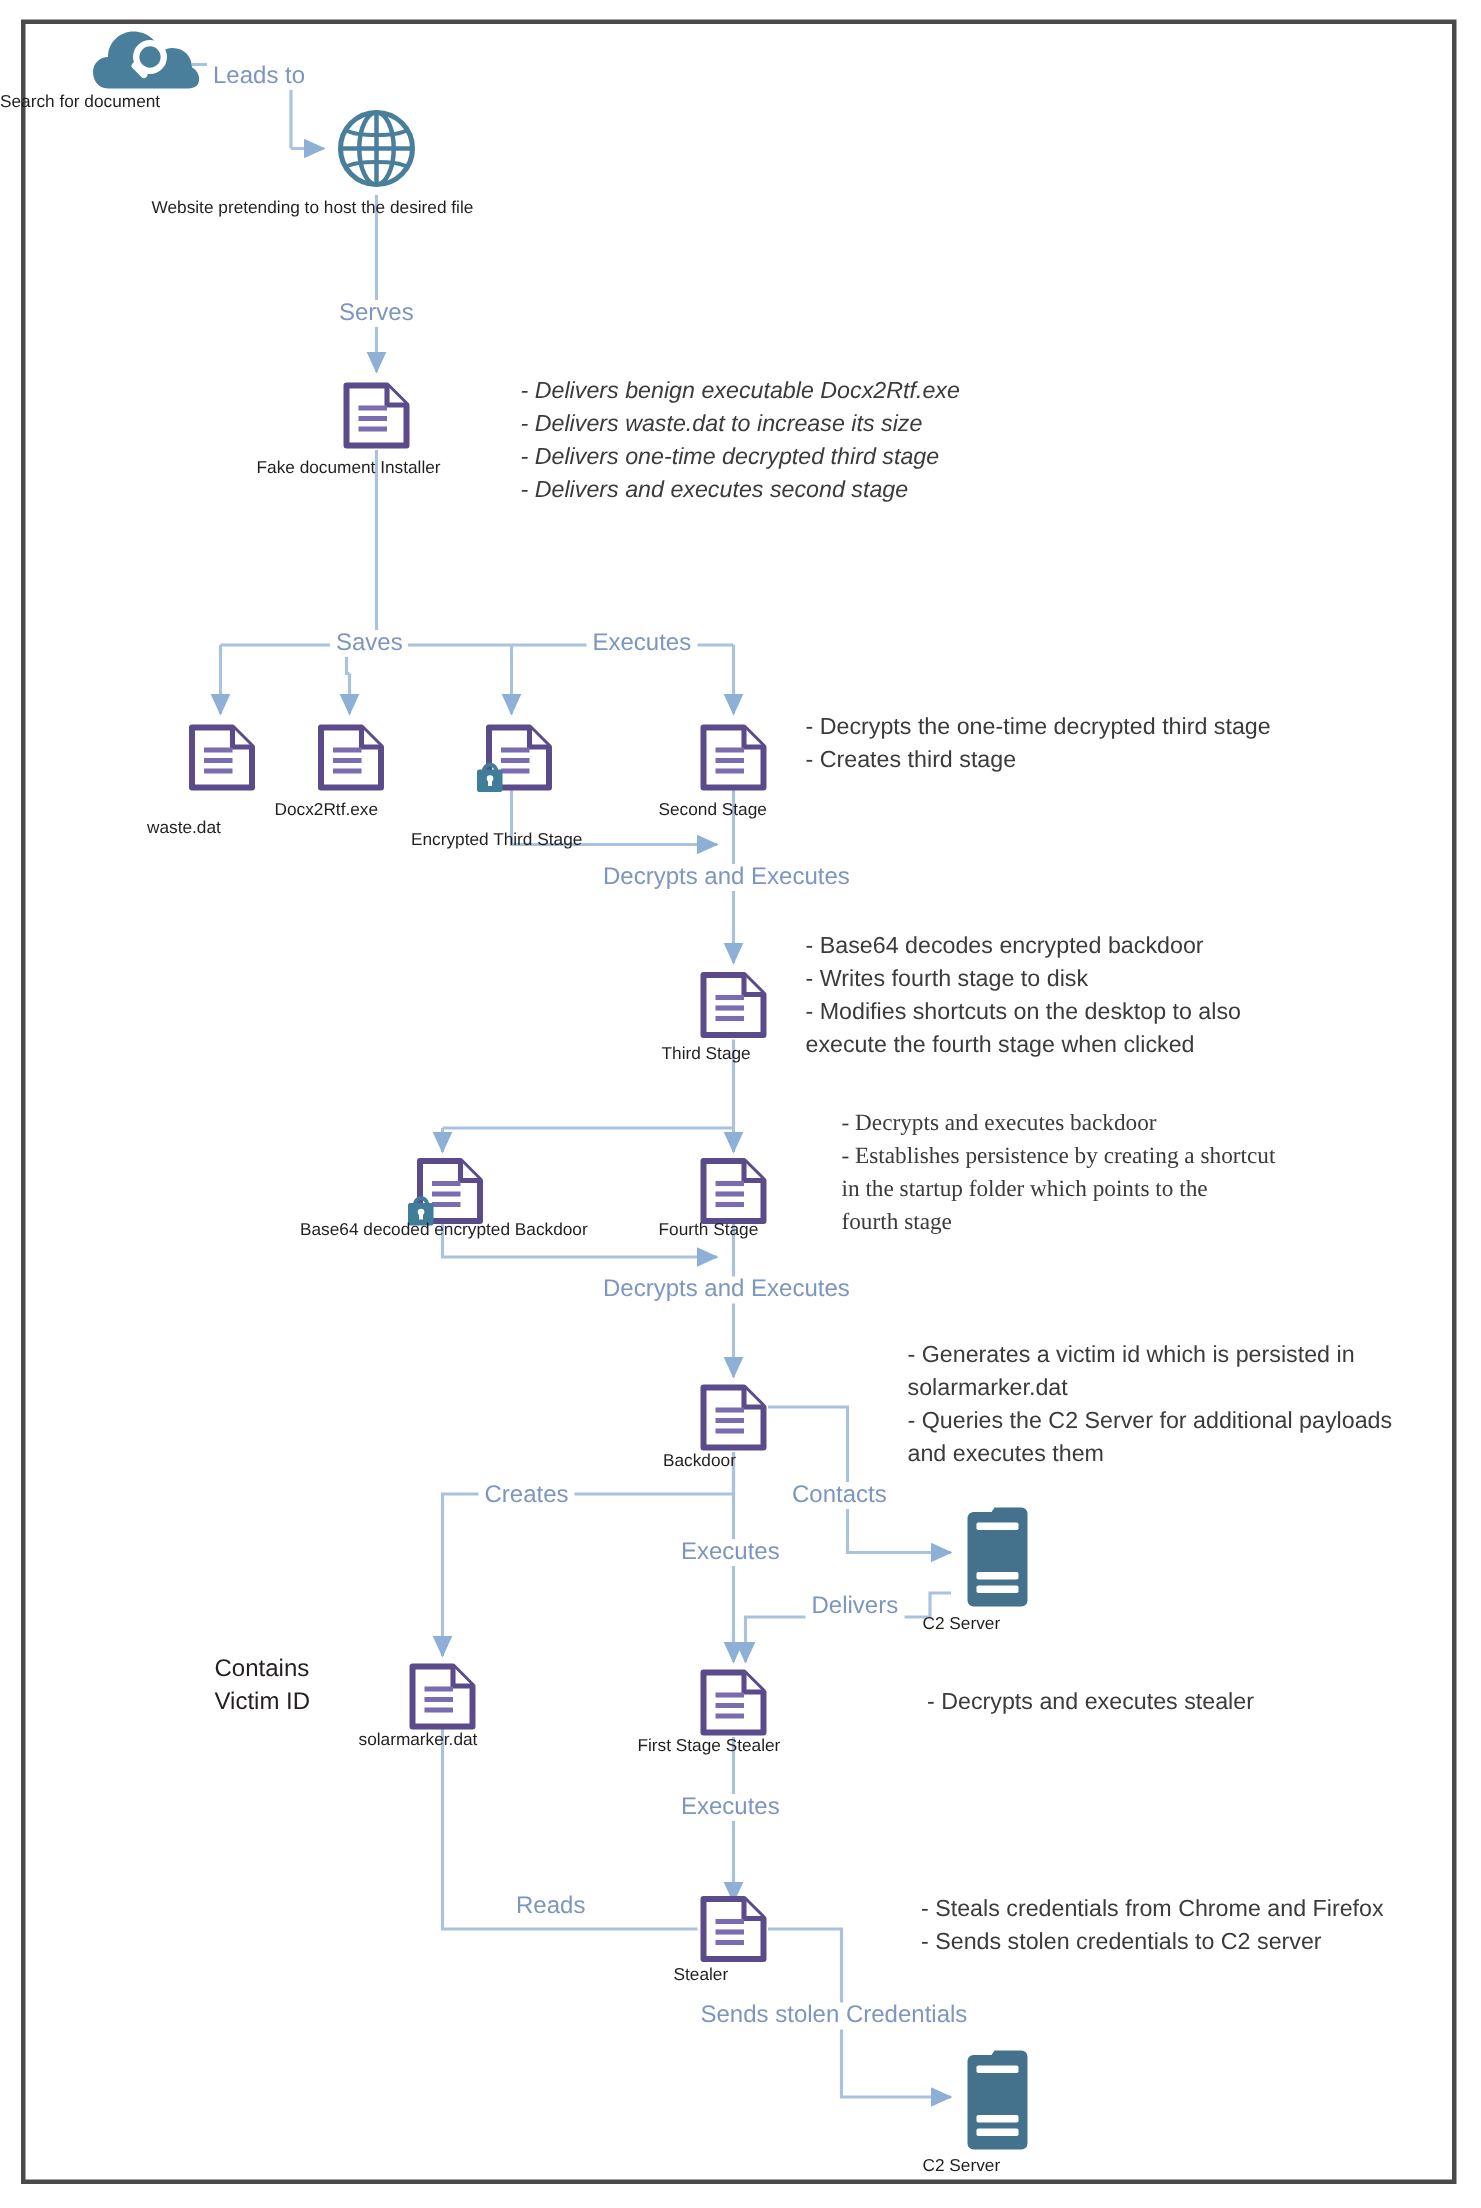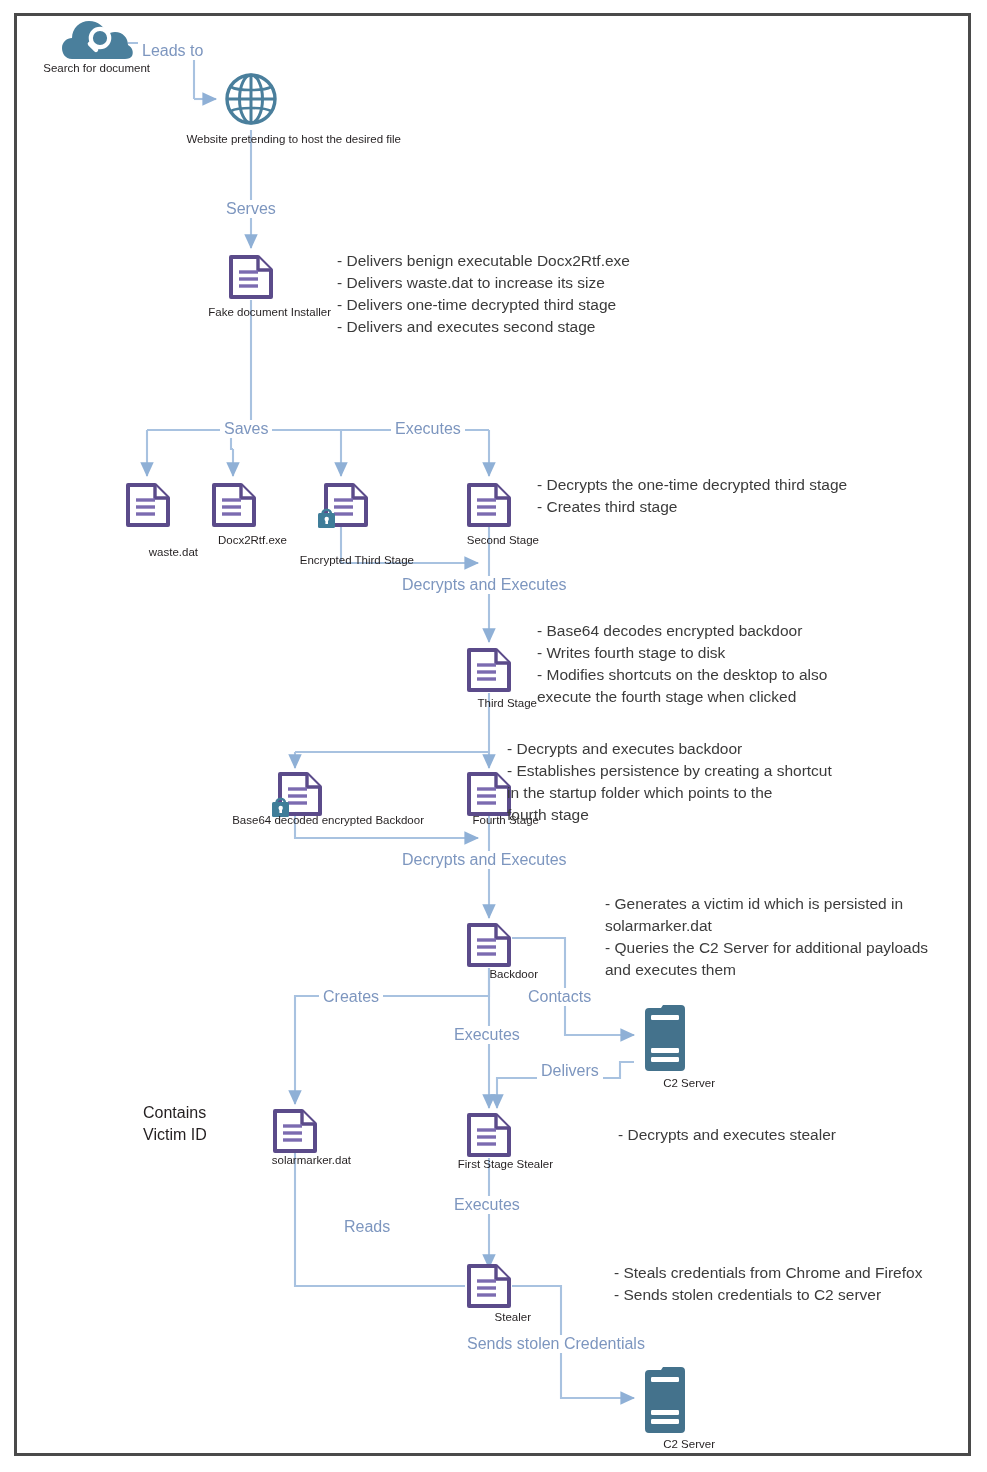--- a/index.html
+++ b/index.html
@@ -35,21 +35,21 @@
     position: absolute;
     left: 0; top: 0;
     width: 987px;
     height: 1472px;
   }
   .node-label {
     position: absolute;
     color: #231f20;
     font-size: 11.5px;
     line-height: 13px;
-    text-align: right;
+    text-align: left;
     white-space: nowrap;
     font-family: "Liberation Sans", sans-serif;
   }
   .edge-label {
     position: absolute;
     color: #7d96bf;
     font-size: 16px;
     line-height: 18px;
     white-space: nowrap;
     background: #ffffff;
@@ -165,21 +165,21 @@
       <path d="M32,4 v13 h13" fill="#ffffff" stroke="#5b4b8a" stroke-width="3.4" stroke-linejoin="round"></path>
       <g stroke="#7b6bb0" stroke-width="3.4" stroke-linecap="butt">
         <line x1="13" y1="19" x2="32" y2="19"></line>
         <line x1="13" y1="26" x2="32" y2="26"></line>
         <line x1="13" y1="33" x2="32" y2="33"></line>
       </g>
     </svg>
   </div>
   <div class="node-label" style="left:171px; top:306px; width:160px;">Fake document Installer</div>
 
-  <div class="note" style="left:337px; top:250px;"><span>- Delivers benign executable Docx2Rtf.exe</span>
+  <div class="note" style="left:347px; top:250px;font-style:italic;"><span>- Delivers benign executable Docx2Rtf.exe</span>
 <span>- Delivers waste.dat to increase its size</span>
 <span>- Delivers one-time decrypted third stage</span>
 <span>- Delivers and executes second stage</span></div>
 
   <div class="icon-wrap" style="left:123px; top:481px;">
     <svg width="50" height="48" viewBox="0 0 50 48" xmlns="http://www.w3.org/2000/svg">
       <path d="M5,4 h27 l13,13 v27 h-40 z" fill="#ffffff" stroke="#5b4b8a" stroke-width="4" stroke-linejoin="round"></path>
       <path d="M32,4 v13 h13" fill="#ffffff" stroke="#5b4b8a" stroke-width="3.4" stroke-linejoin="round"></path>
       <g stroke="#7b6bb0" stroke-width="3.4">
           <line x1="13" y1="19" x2="32" y2="19"></line>
@@ -281,21 +281,21 @@
       <path d="M32,4 v13 h13" fill="#ffffff" stroke="#5b4b8a" stroke-width="3.4" stroke-linejoin="round"></path>
       <g stroke="#7b6bb0" stroke-width="3.4">
           <line x1="13" y1="19" x2="32" y2="19"></line>
           <line x1="13" y1="26" x2="32" y2="26"></line>
           <line x1="13" y1="33" x2="32" y2="33"></line>
         </g>
     </svg>
   </div>
   <div class="node-label" style="left:439px; top:814px; width:100px;">Fourth  Stage</div>
 
-  <div class="note" style="left:507px; top:738px;"><span>- Decrypts and executes backdoor</span>
+  <div class="note" style="left:561px; top:738px;font-family:Liberation Serif, serif;"><span>- Decrypts and executes backdoor</span>
 <span>- Establishes persistence by creating a shortcut</span>
 <span>in the startup folder which points to the</span>
 <span>fourth stage</span></div>
 
   <div class="icon-wrap" style="left:464px; top:921px;">
     <svg width="50" height="48" viewBox="0 0 50 48" xmlns="http://www.w3.org/2000/svg">
       <path d="M5,4 h27 l13,13 v27 h-40 z" fill="#ffffff" stroke="#5b4b8a" stroke-width="4" stroke-linejoin="round"></path>
       <path d="M32,4 v13 h13" fill="#ffffff" stroke="#5b4b8a" stroke-width="3.4" stroke-linejoin="round"></path>
       <g stroke="#7b6bb0" stroke-width="3.4">
           <line x1="13" y1="19" x2="32" y2="19"></line>
@@ -393,17 +393,17 @@
   <div class="edge-label" style="left:319px; top:988px;">Creates</div>
 
   <div class="edge-label" style="left:524px; top:988px;">Contacts</div>
 
   <div class="edge-label" style="left:450px; top:1026px;">Executes</div>
 
   <div class="edge-label" style="left:537px; top:1062px;">Delivers</div>
 
   <div class="edge-label" style="left:450px; top:1196px;">Executes</div>
 
-  <div class="edge-label" style="left:340px; top:1218px;">Reads</div>
+  <div class="edge-label" style="left:340px; top:1262px;">Reads</div>
 
   <div class="edge-label" style="left:463px; top:1335px;">Sends stolen Credentials</div>
 
 </div>
 
 </body></html>

